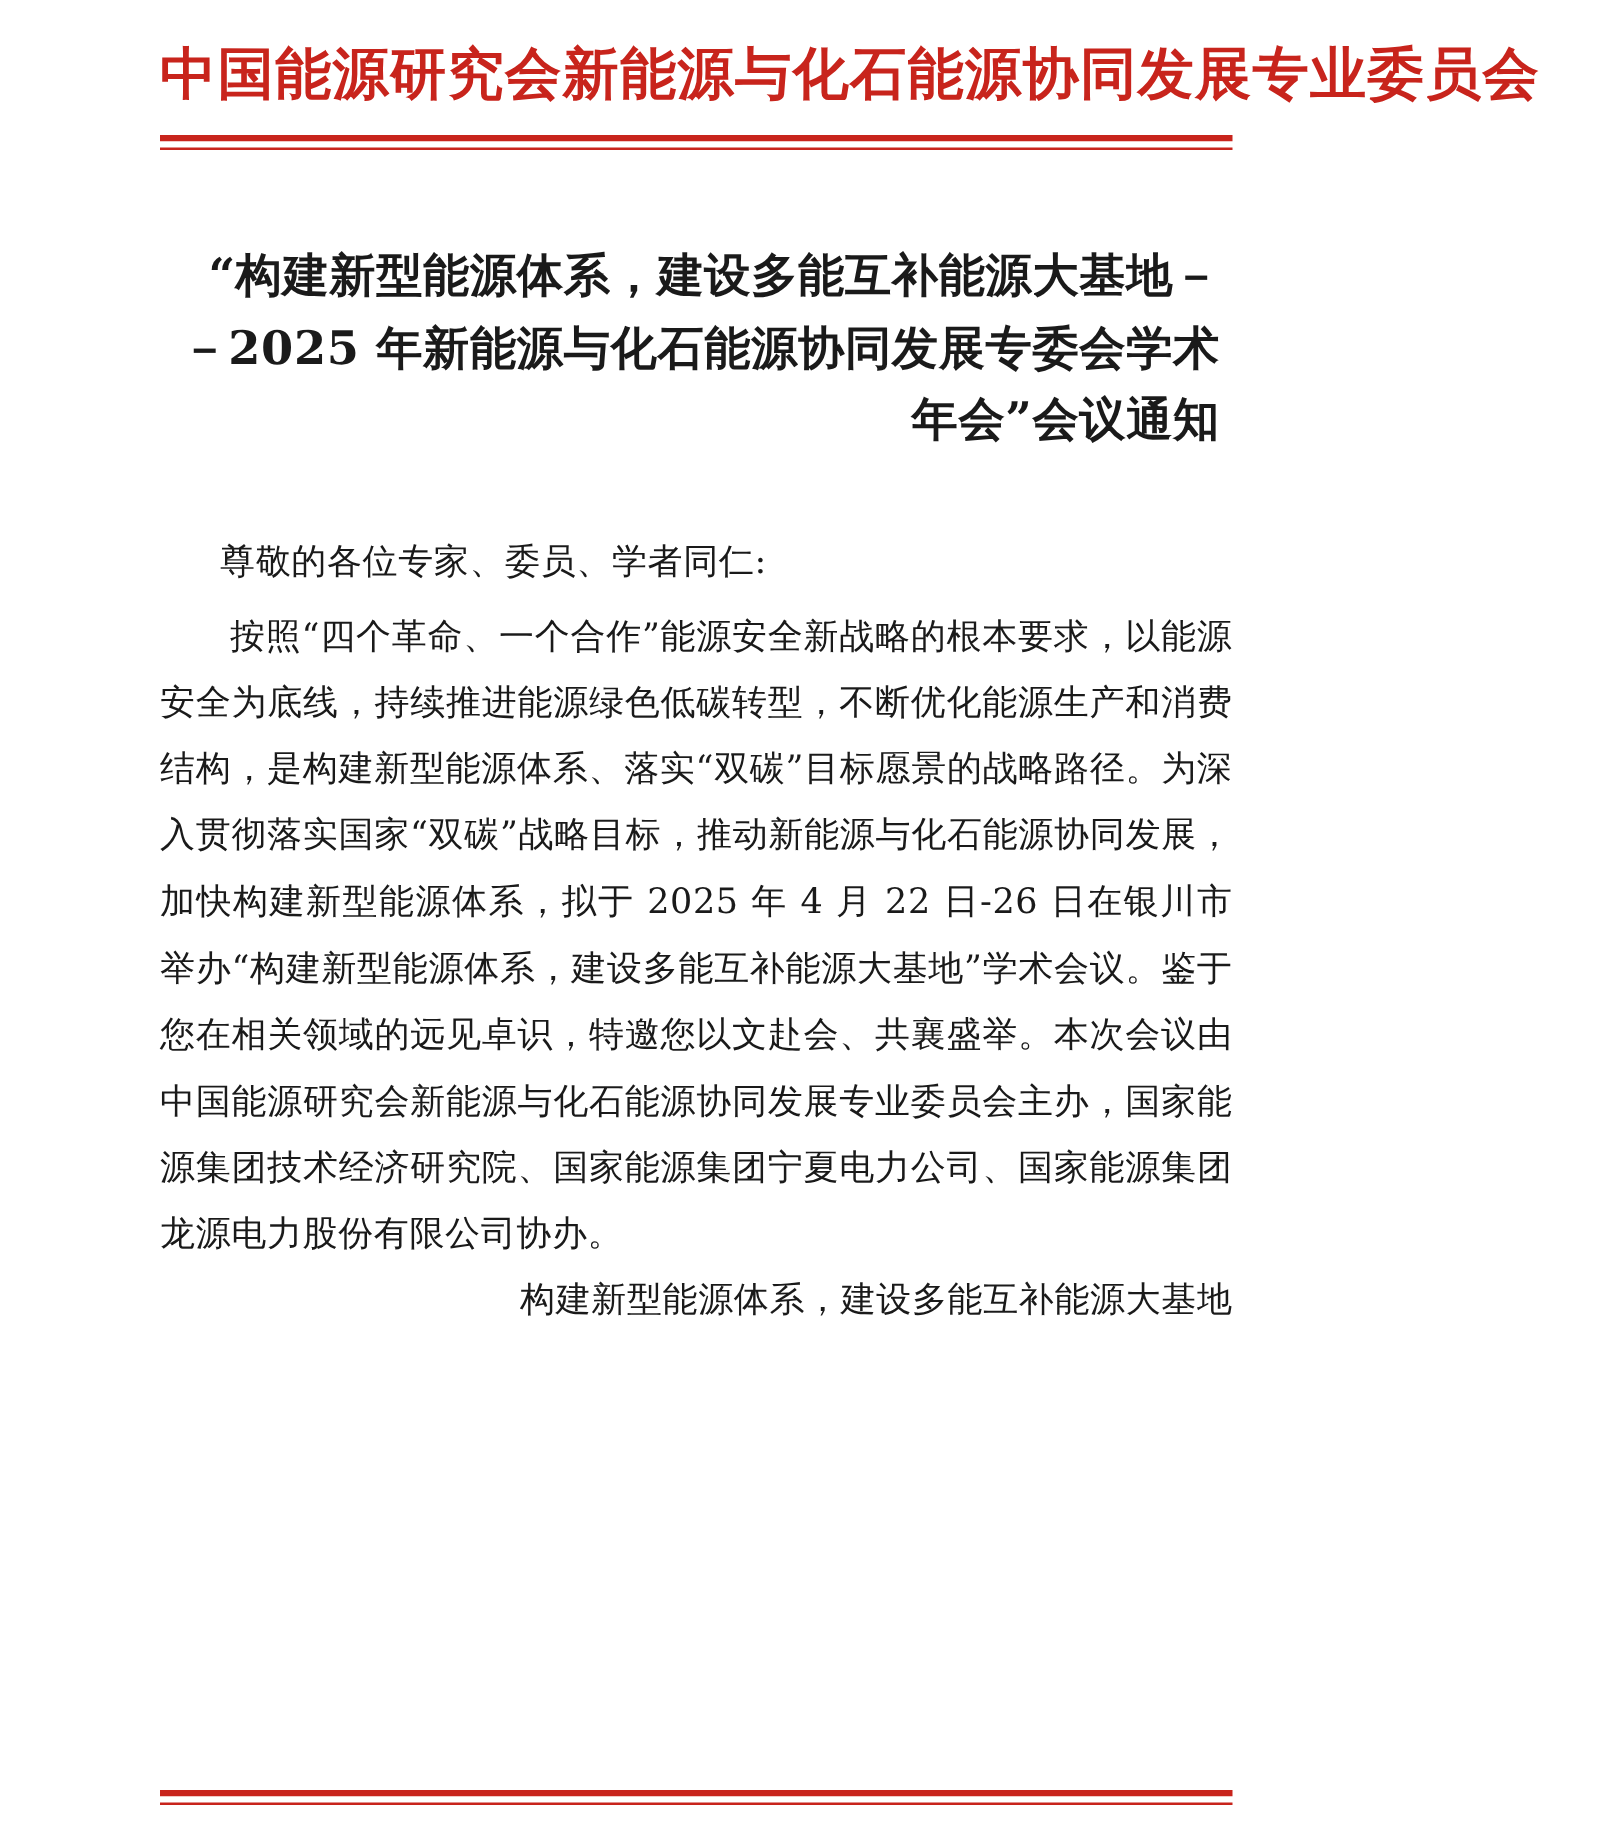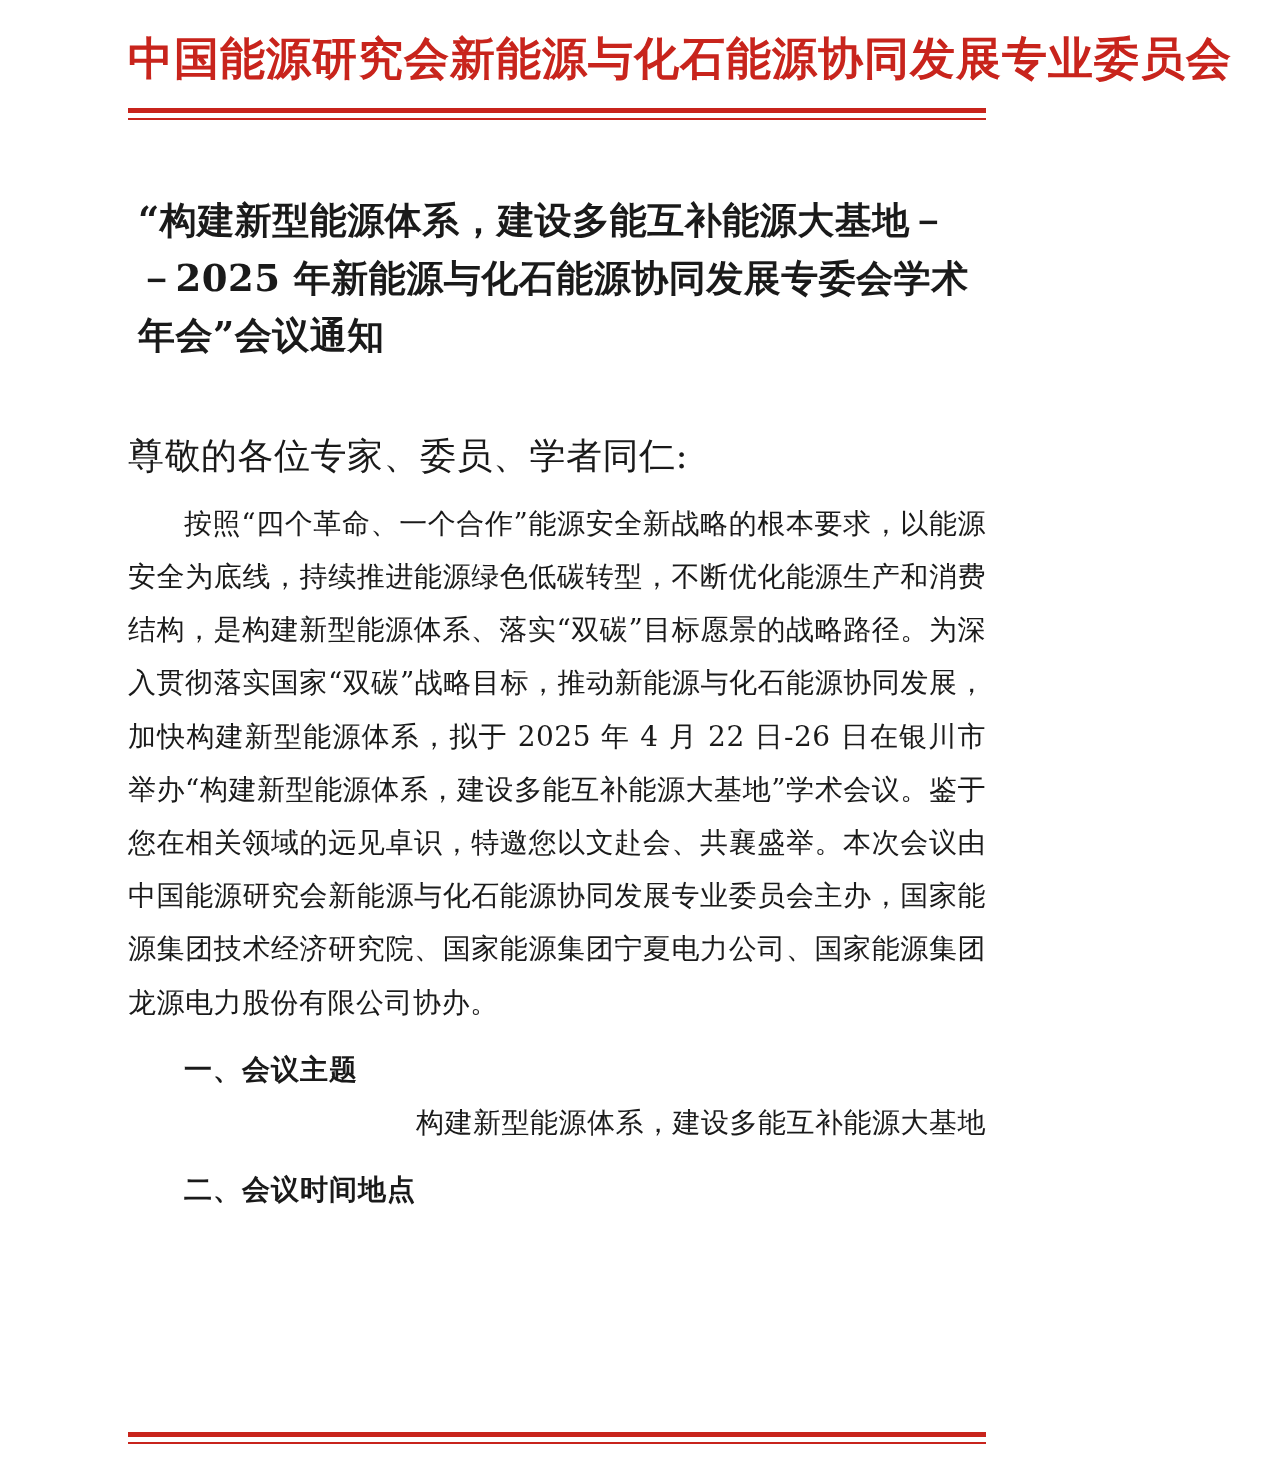--- a/index.html
+++ b/index.html
@@ -53,29 +53,30 @@
     background: #c8241c;
   }
 
   
   .doc-title {
     margin-top: 72px;
     font-family: "DejaVu Serif", "Liberation Serif", serif;
     font-weight: bold;
     font-size: 37px;
     line-height: 1.55;
-    text-align: left;
+    text-align: right;
     letter-spacing: 0.5px;
     padding: 0 10px;
   }
   .salutation {
     margin-top: 58px;
-    font-size: 36px;
+    font-size: 28px;
     line-height: 1.9;
     letter-spacing: 0.5px;
+    margin-left: 48px;
   }
   .para {
     margin-top: 6px;
     font-size: 28px;
     line-height: 1.9;
     text-align: justify;
     text-align-last: left;
     text-indent: 2em;
     letter-spacing: 0.5px;
   }
@@ -118,23 +119,21 @@
       <div class="rule-thin"></div>
     </div>
   </div>
 
   <div class="doc-title">“构建新型能源体系，建设多能互补能源大基地－－2025 年新能源与化石能源协同发展专委会学术年会”会议通知</div>
 
   <div class="salutation">尊敬的各位专家、委员、学者同仁:</div>
 
   <div class="para">按照“四个革命、一个合作”能源安全新战略的根本要求，以能源安全为底线，持续推进能源绿色低碳转型，不断优化能源生产和消费结构，是构建新型能源体系、落实“双碳”目标愿景的战略路径。为深入贯彻落实国家“双碳”战略目标，推动新能源与化石能源协同发展，加快构建新型能源体系，拟于 2025 年 4 月 22 日-26 日在银川市举办“构建新型能源体系，建设多能互补能源大基地”学术会议。鉴于您在相关领域的远见卓识，特邀您以文赴会、共襄盛举。本次会议由中国能源研究会新能源与化石能源协同发展专业委员会主办，国家能源集团技术经济研究院、国家能源集团宁夏电力公司、国家能源集团龙源电力股份有限公司协办。</div>
 
-  <div class="section-heading">一、会议主题</div>
   <div class="section-line">构建新型能源体系，建设多能互补能源大基地</div>
 
-  <div class="section-heading">二、会议时间地点</div>
 
   <div class="footer-rules">
     <div class="rule-thick"></div>
     <div class="rule-thin"></div>
   </div>
 
 </div>
 
 </body></html>

